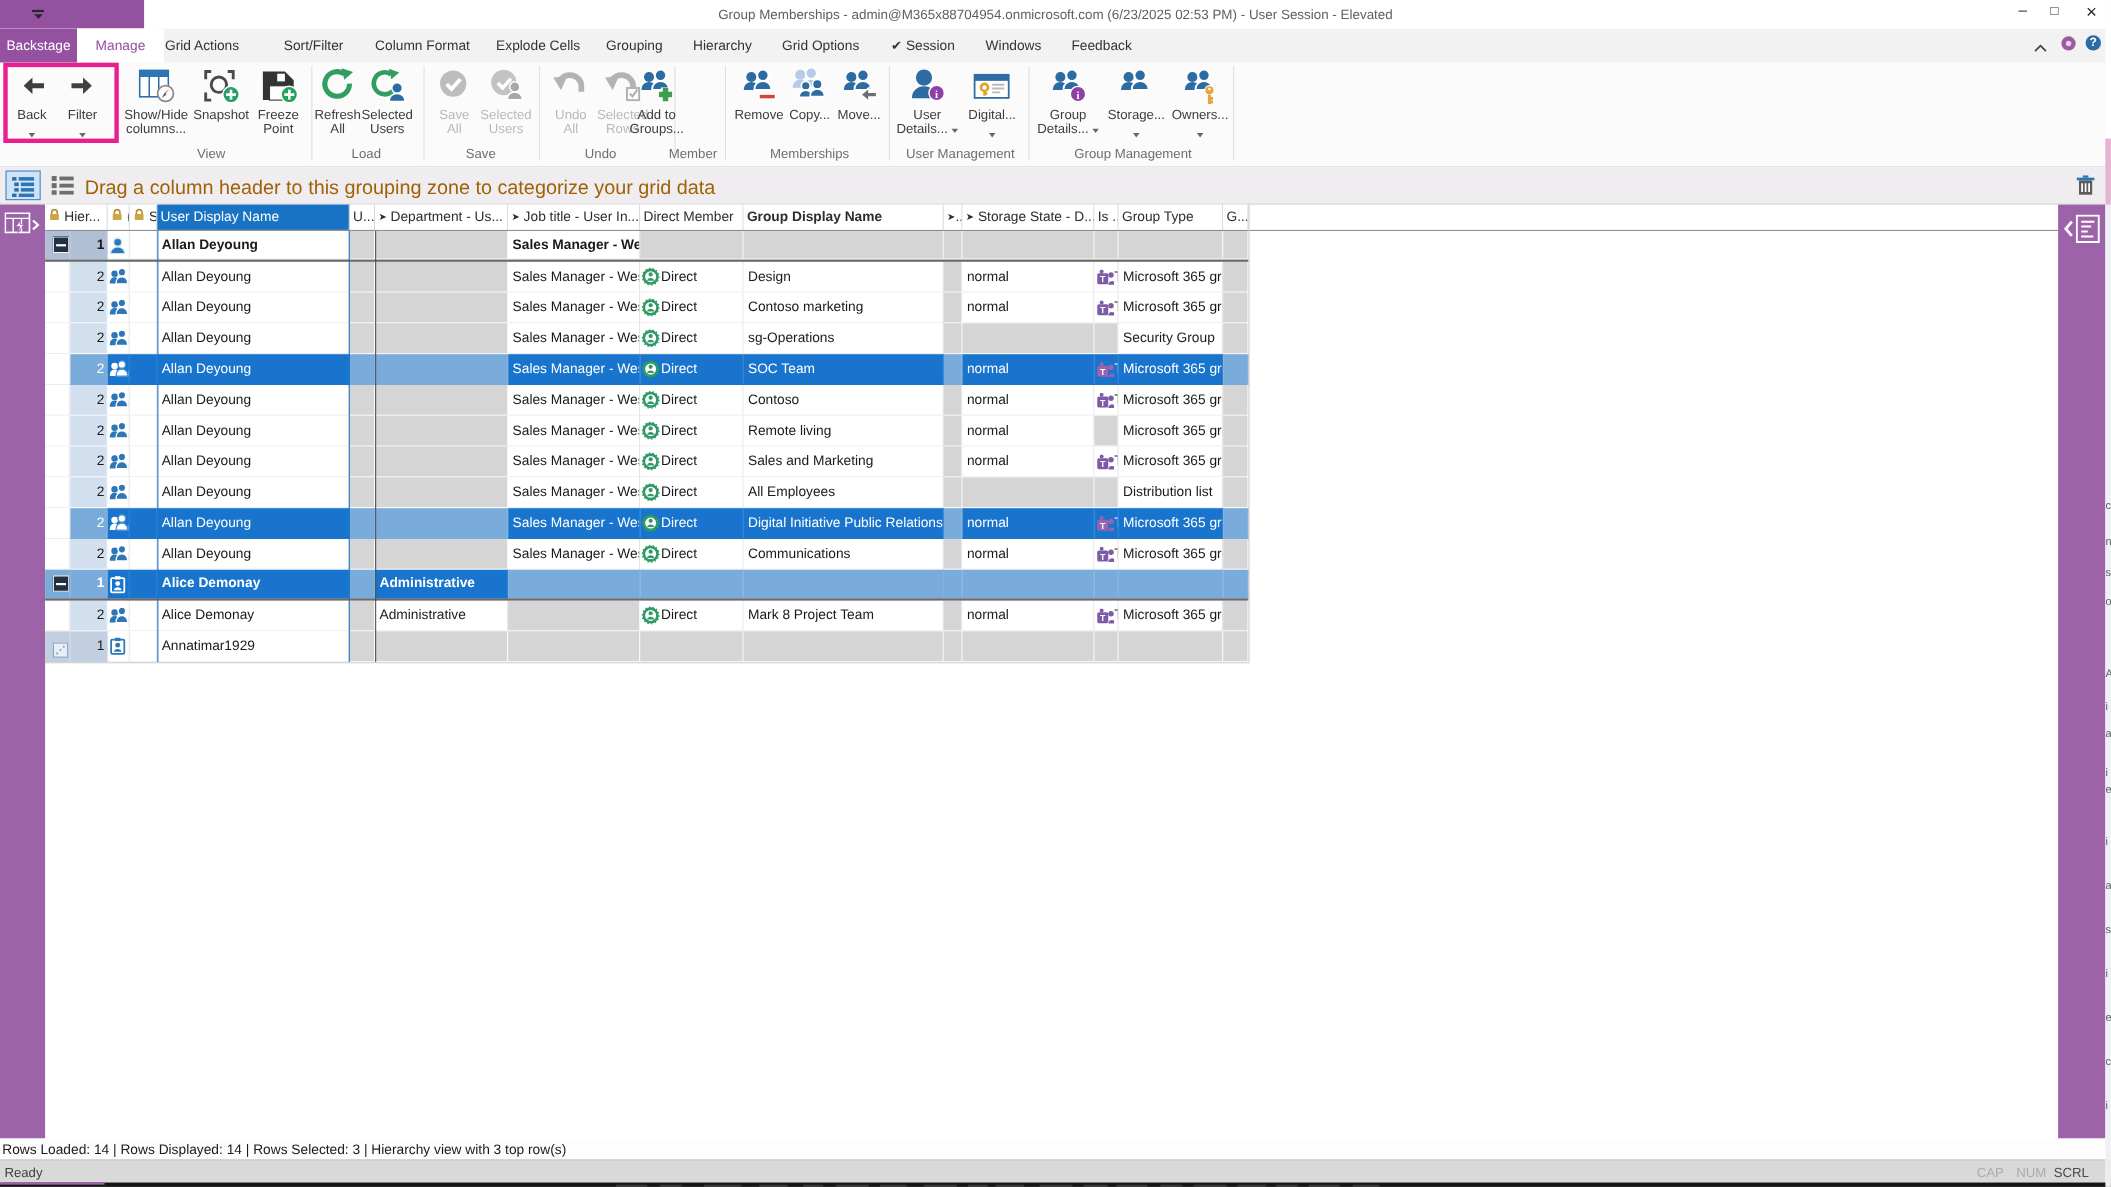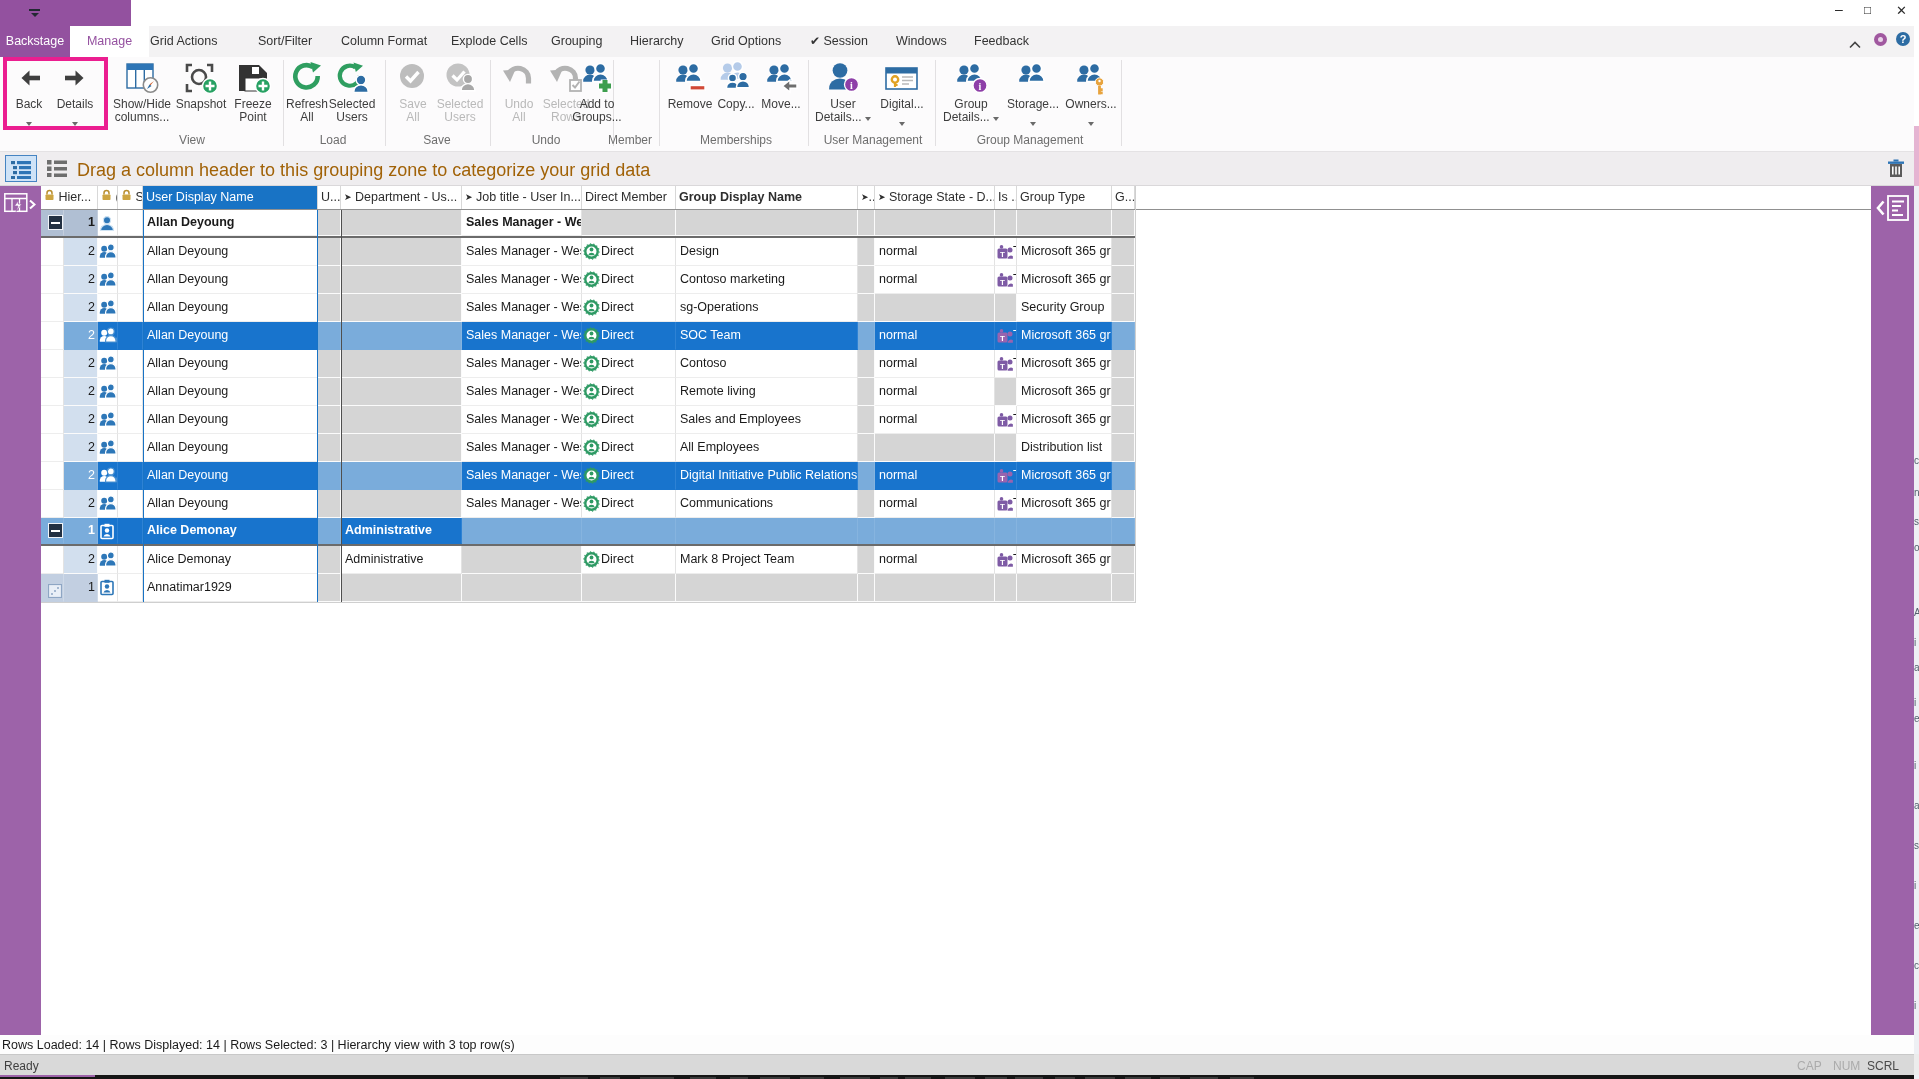--- a/index.html
+++ b/index.html
@@ -60,20 +60,21 @@
 #rowsbar{position:absolute;left:0;top:1035px;width:1919px;height:19px;background:#fdfdfd}
 #readybar{position:absolute;left:0;top:1054px;width:1914px;height:21px;background:#d9d9d9;border-top:1px solid #c8c8c8}
 #bottomstrip{position:absolute;left:0;top:1075px;width:1919px;height:4px;background:#151515}
 </style></head><body>
 
 <div id="titlebar">
 <div id="qatblock">
       <div class="abs" style="left:29px;top:9px;width:11px;height:1.8px;background:#222833"></div>
       <div class="abs" style="left:30.5px;top:12.5px;width:0;height:0;border-left:4px solid transparent;border-right:4px solid transparent;border-top:4.5px solid #222833"></div>
     </div>
+<div id="title">Group Memberships - admin@M365x88704954.onmicrosoft.com (6/23/2025 02:53 PM) - User Session - Elevated</div>
 <div class="winbtn" style="left:1835px;top:1px">–</div>
 <div class="winbtn" style="left:1864px;font-size:12px">□</div>
 <div class="winbtn" style="left:1896px;font-size:13px">✕</div>
 </div>
 <div id="tabrow">
 <div id="tab-backstage">Backstage</div>
     <div id="tab-manage">Manage</div>
 <div class="tab" style="left:150px">Grid Actions</div>
 <div class="tab" style="left:258px">Sort/Filter</div>
 <div class="tab" style="left:341px">Column Format</div>
@@ -111,21 +112,21 @@
       <div class="rlb">Back</div>
       <div style="margin-top:1px"><span class="dda"></span></div>
     </div>
 <div class="rb" style="left:45px;width:60px">
       <div class="ric">
         <svg width="25" height="24" viewBox="0 0 25 24" style="">
           <path d="M2 12 H15" stroke="#3f3f3f" stroke-width="4.6"></path>
           <path d="M12.5 4.5 L20.5 12 L12.5 19.5 Z" fill="#3f3f3f"></path>
         </svg>
       </div>
-      <div class="rlb">Details</div>
+      <div class="rlb">Filter</div>
       <div style="margin-top:1px"><span class="dda"></span></div>
     </div>
 <div class="rb" style="left:103px;width:78px">
       <div class="ric">
         <svg width="36" height="34" viewBox="0 0 36 34" style="">
           <rect x="3" y="3" width="26" height="24" fill="#fff" stroke="#2d6ca3" stroke-width="1.4"></rect>
           <rect x="3" y="3" width="26" height="6" fill="#2e75b6"></rect>
           <path d="M11.7 9v18 M20.3 9v18" stroke="#2d6ca3" stroke-width="1.4"></path>
           <circle cx="26.5" cy="24" r="7.2" fill="#fdfdfd" stroke="#8a8a8a" stroke-width="1.6"></circle>
           <path d="M30 20 L26 23 L25 26 Z" fill="#d05c28"></path>
@@ -688,21 +689,21 @@
         <div class="c w txt" style="left:421px;width:120px;line-height:27px;">Sales Manager - West</div>
         <div class="c w" style="left:541px;width:94px;line-height:27px;">
           <span style="position:absolute;left:1px;top:5px"><svg width="17" height="17" viewBox="0 0 17 17" style="">
               <circle cx="8.5" cy="8.5" r="6.2" fill="#fff" stroke="#2e9a64" stroke-width="2.4"></circle>
               <circle cx="8.5" cy="8.5" r="7.6" fill="none" stroke="#2e9a64" stroke-width="1.2" stroke-dasharray="1.2 2.2"></circle>
               <circle cx="8.5" cy="6.5" r="1.9" fill="#2e9a64"></circle>
               <path d="M5.2 12.2 a3.4 3.2 0 0 1 6.6 0 z" fill="#2e9a64"></path>
             </svg></span>
           <span style="position:absolute;left:19px">Direct</span>
         </div>
-        <div class="c w txt" style="left:635px;width:182px;line-height:27px;">Sales and Employees</div>
+        <div class="c w txt" style="left:635px;width:182px;line-height:27px;">Sales and Marketing</div>
         <div class="c g" style="left:817px;width:17px;line-height:27px;"></div>
         <div class="c w txt" style="left:834px;width:120px;line-height:27px;">normal</div>
         <div class="c w" style="left:954px;width:22px;line-height:27px;">
           <span style="position:absolute;left:2px;top:6px"><svg width="16" height="16" viewBox="0 0 16 16" style="">
               <rect x="0.5" y="3.5" width="10" height="10" rx="1.5" fill="#7e5ba5"></rect>
               <text x="5.5" y="11.8" font-size="8" font-weight="bold" fill="#fff" text-anchor="middle">T</text>
               <circle cx="13" cy="5" r="2.5" fill="#7e5ba5"></circle>
               <path d="M10.5 13.8 a3.4 3.2 0 0 1 5.4 -2.6 l0 2.6 z" fill="#7e5ba5"></path>
               <circle cx="4.5" cy="1.9" r="1.8" fill="#7e5ba5"></circle>
             </svg></span>

